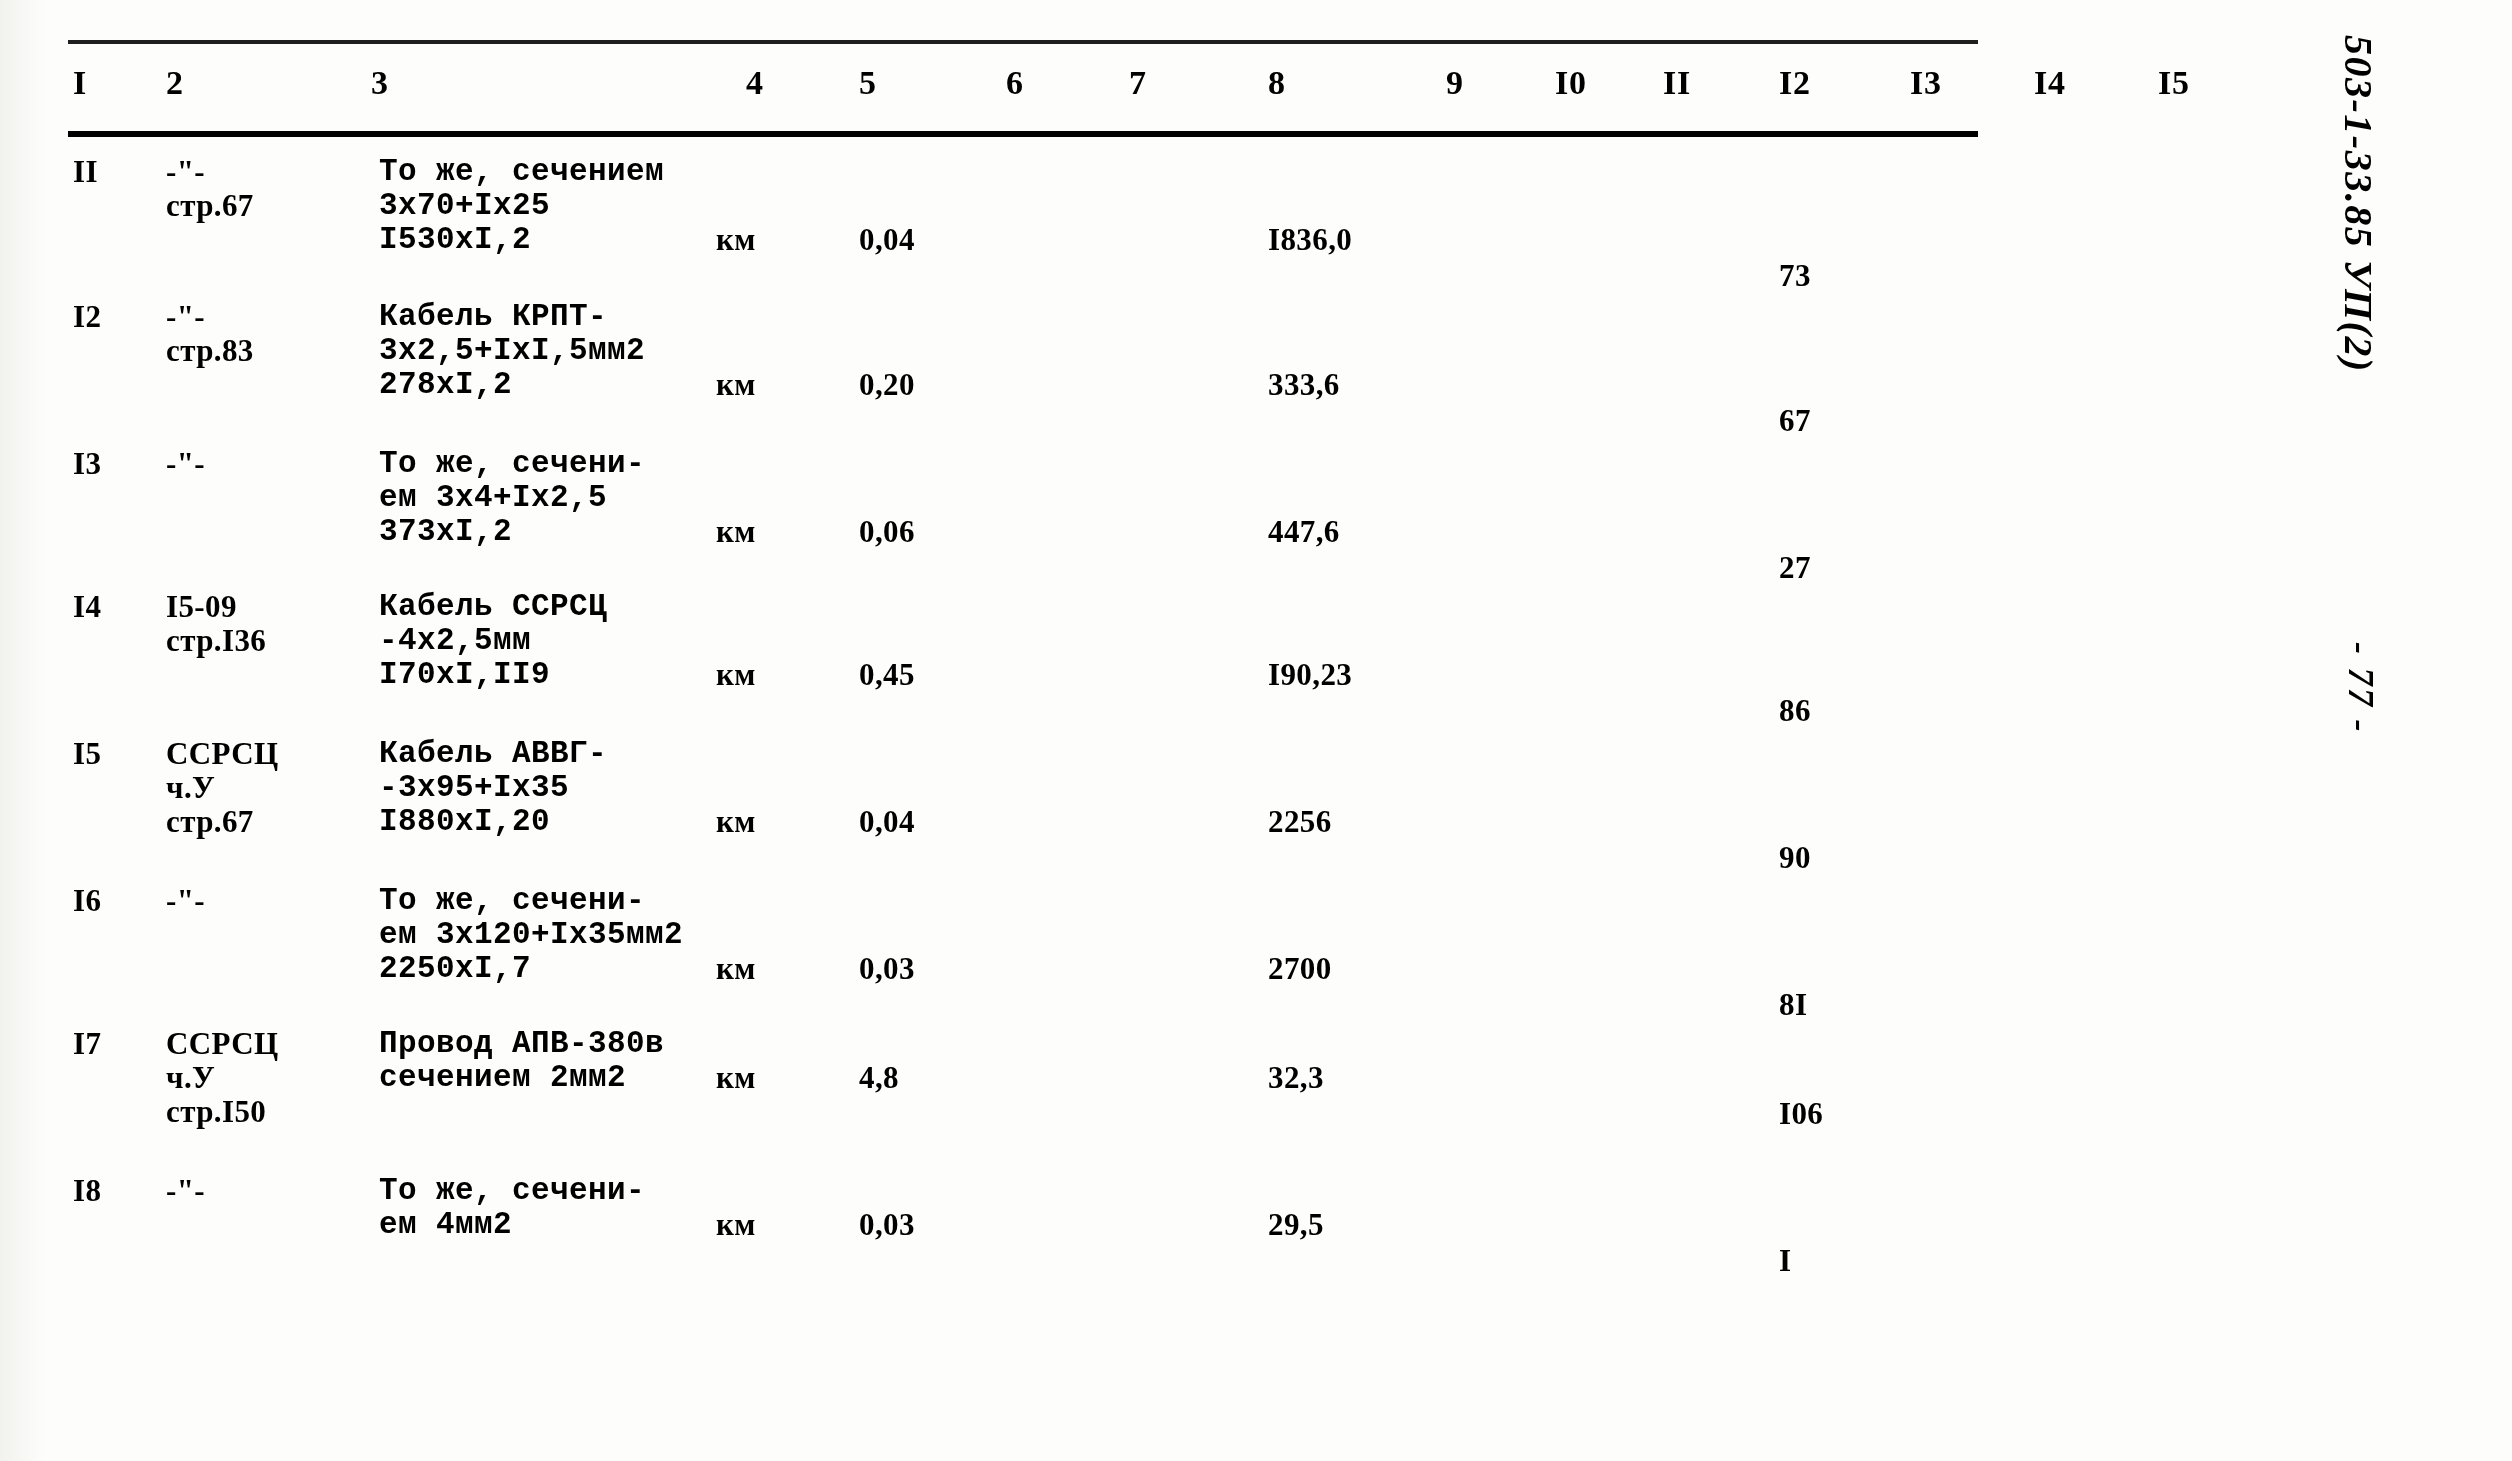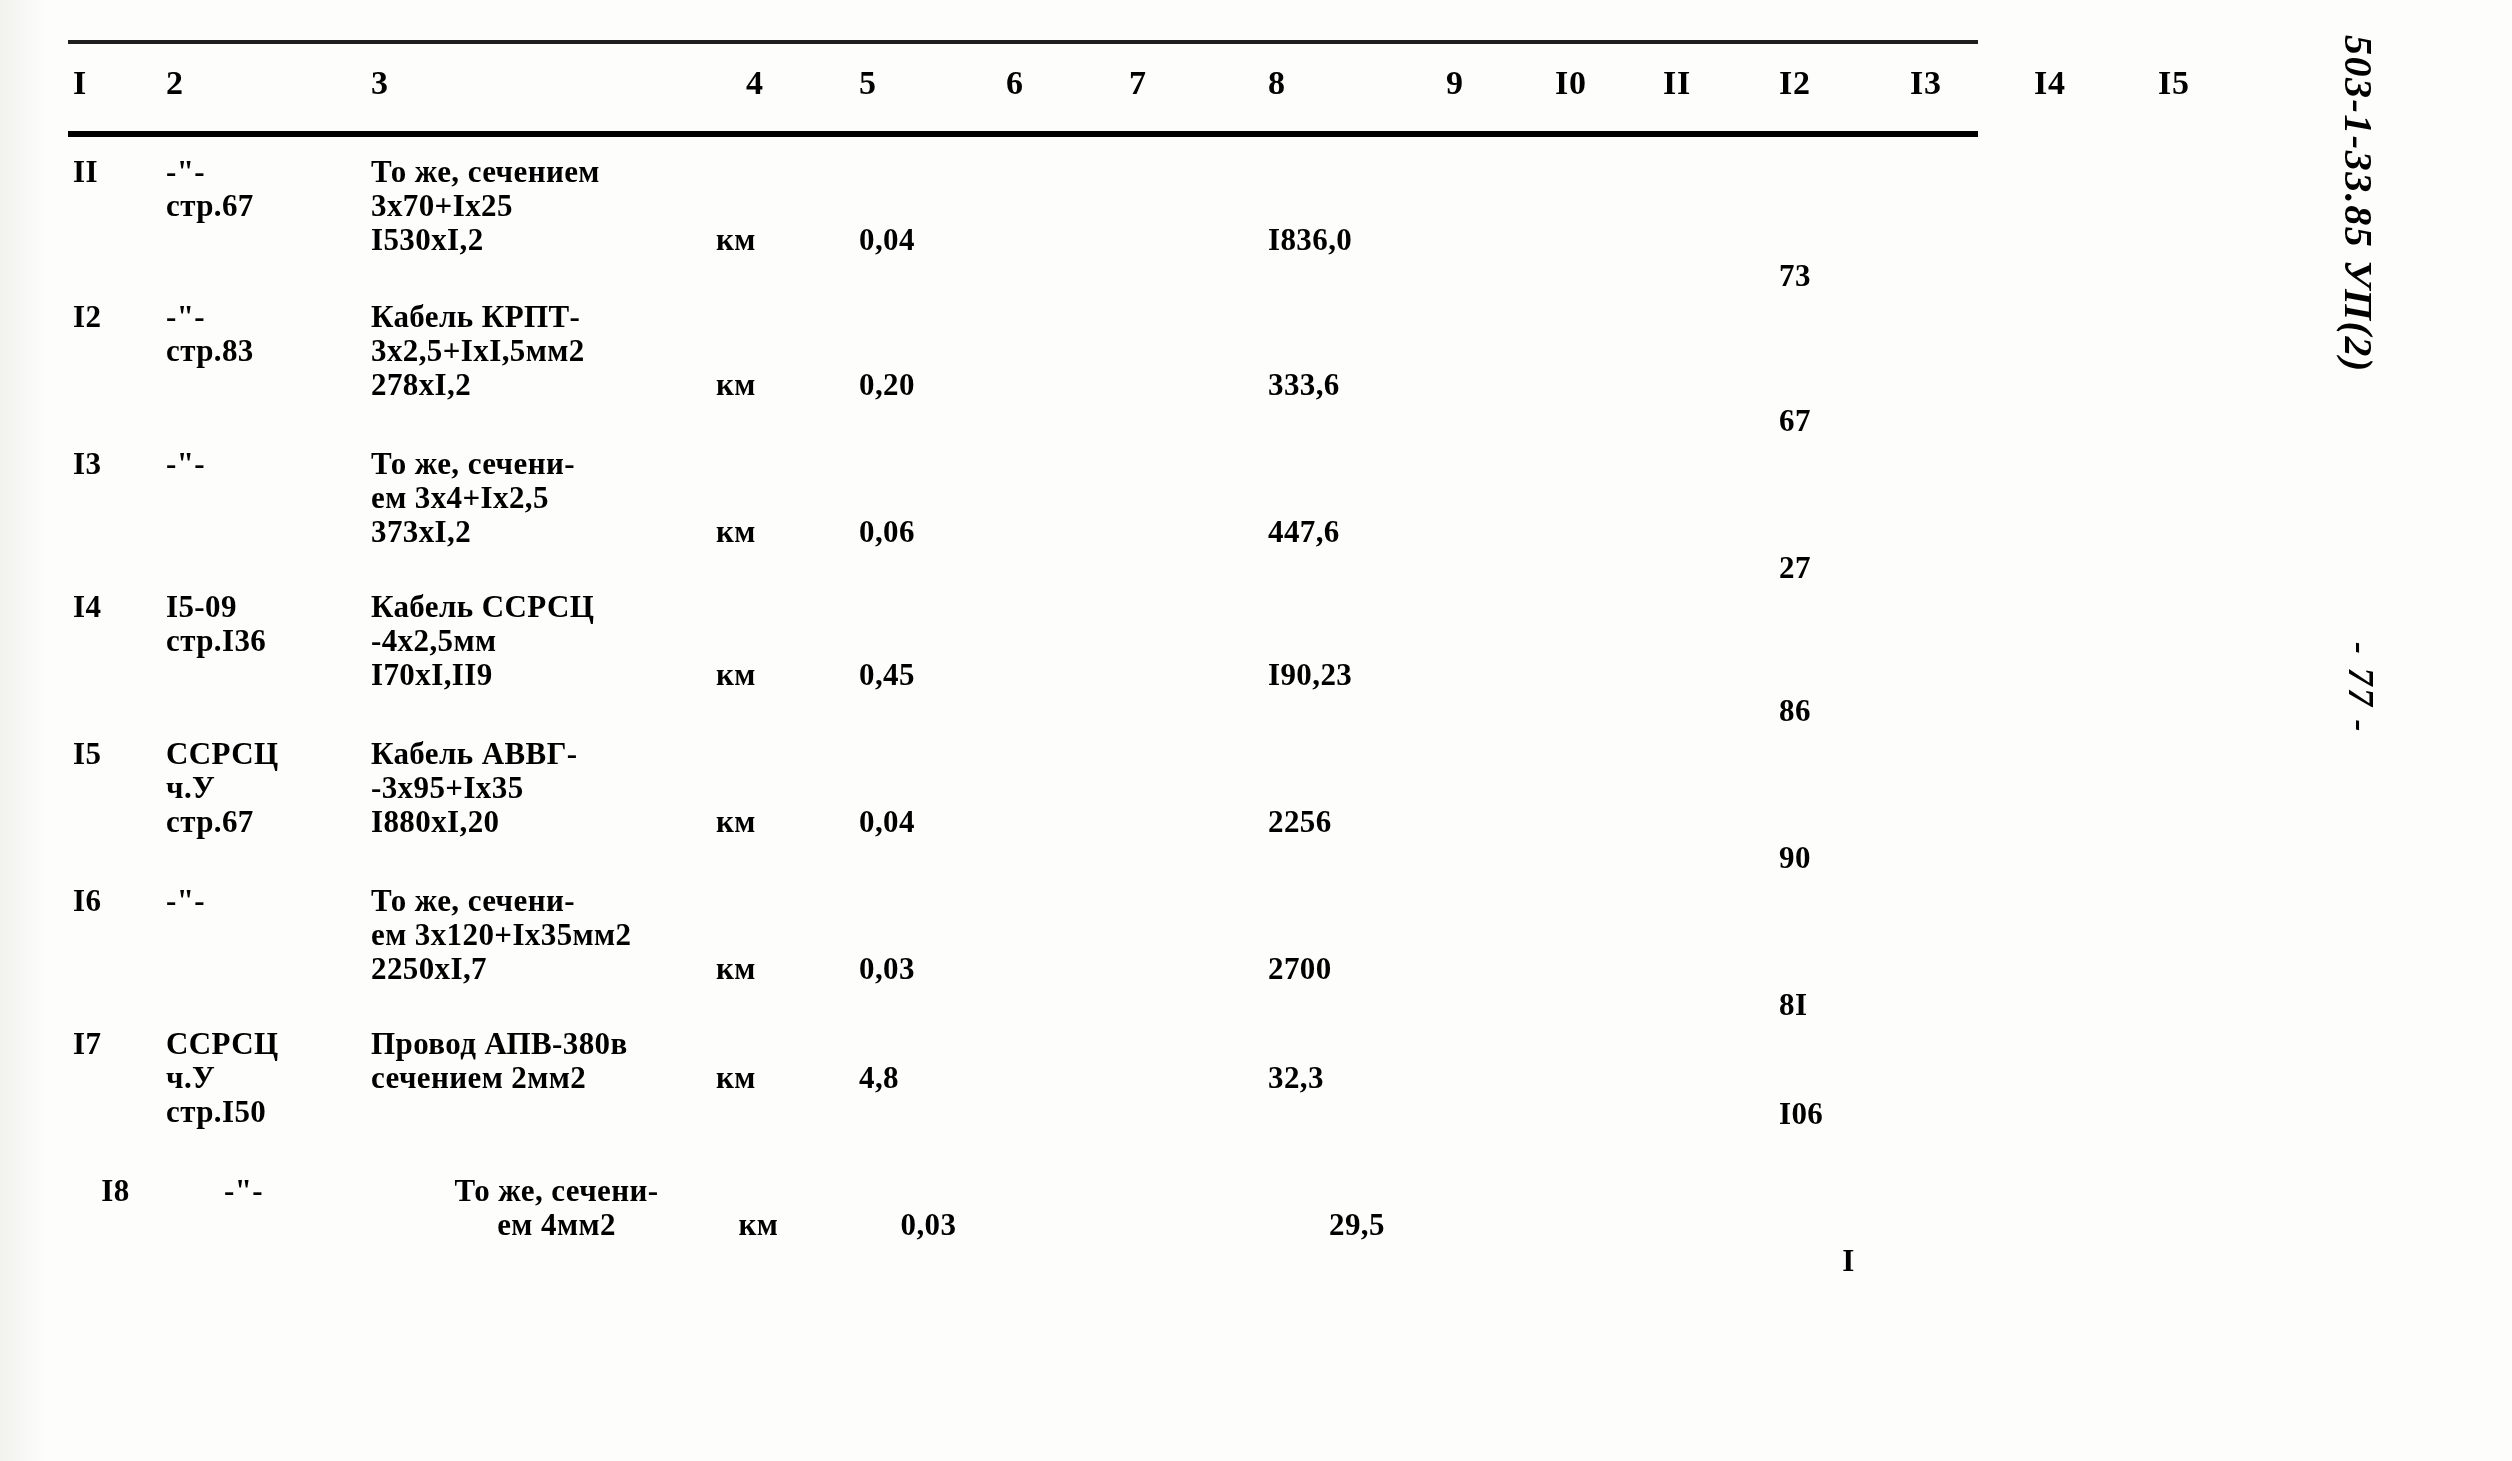--- a/index.html
+++ b/index.html
@@ -85,21 +85,21 @@
     font-size: 31px;
     font-weight: 700;
     line-height: 34px;
     white-space: pre;
     letter-spacing: 0.4px;
   }
 
   
   .c-no    { left: 73px;  width: 85px; }
   .c-src   { left: 166px; width: 155px; }
-  .c-name  { left: 371px; width: 371px; }
+  .c-name  { left: 379px; width: 371px; font-family: Liberation Mono, monospace; }
   .c-unit  { left: 716px; width: 85px; }
   .c-qty   { left: 859px; width: 139px; font-family: Liberation Serif, serif; }
   .c-sum   { left: 1268px; width: 178px; }
   .c-c12   { left: 1779px; width: 139px; margin-top: 36px; }
 
   
   .b0 { top: 0px; }
   .b1 { top: 34px; }
   .b2 { top: 68px; }
 
@@ -251,21 +251,21 @@
           <div class="cell c-src b0">ССРСЦ</div>
           <div class="cell c-src b1">ч.У</div>
           <div class="cell c-src b2">стр.I50</div>
           <div class="cell c-name b0">Провод АПВ-380в</div>
           <div class="cell c-name b1">сечением 2мм2</div>
           <div class="cell c-unit b1">км</div>
           <div class="cell c-qty b1">4,8</div>
           <div class="cell c-sum b1">32,3</div>
           <div class="cell c-c12 b1">I06</div>
         </div>
-        <div class="row" style="height: 131px; text-align: center;">
+        <div class="row" style="height: 131px;">
           <div class="cell c-no b0">I8</div>
           <div class="cell c-src b0">-"-</div>
           <div class="cell c-name b0">То же, сечени-</div>
           <div class="cell c-name b1">ем 4мм2</div>
           <div class="cell c-unit b1">км</div>
           <div class="cell c-qty b1">0,03</div>
           <div class="cell c-sum b1">29,5</div>
           <div class="cell c-c12 b1">I</div>
         </div>
       </div>

